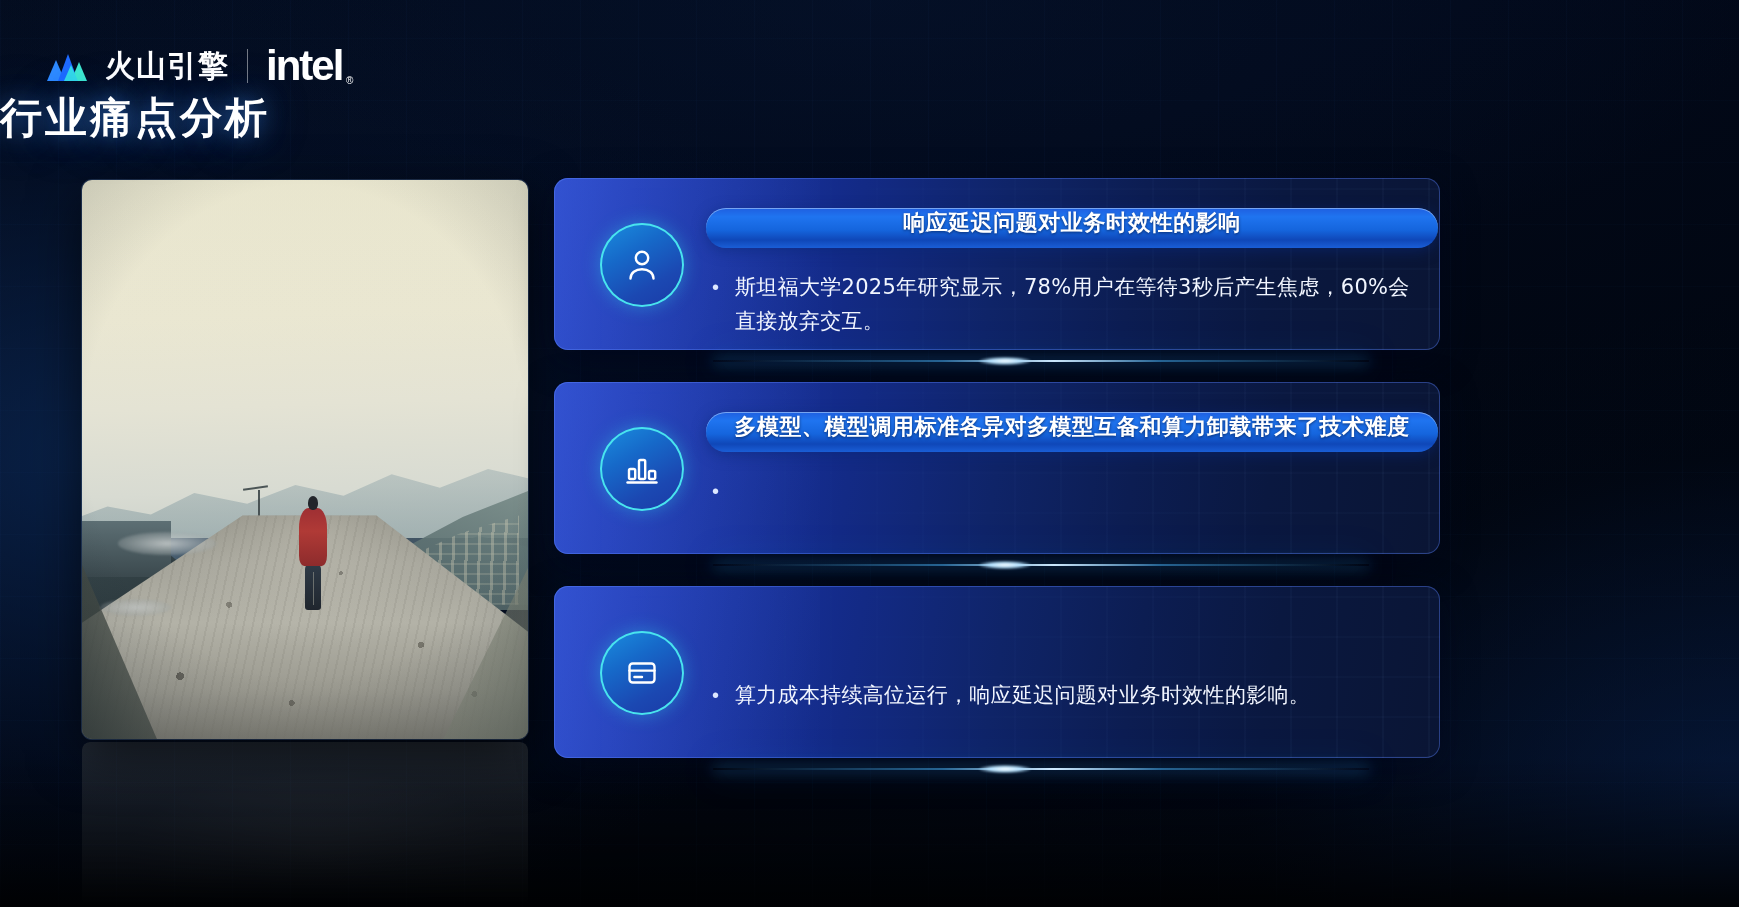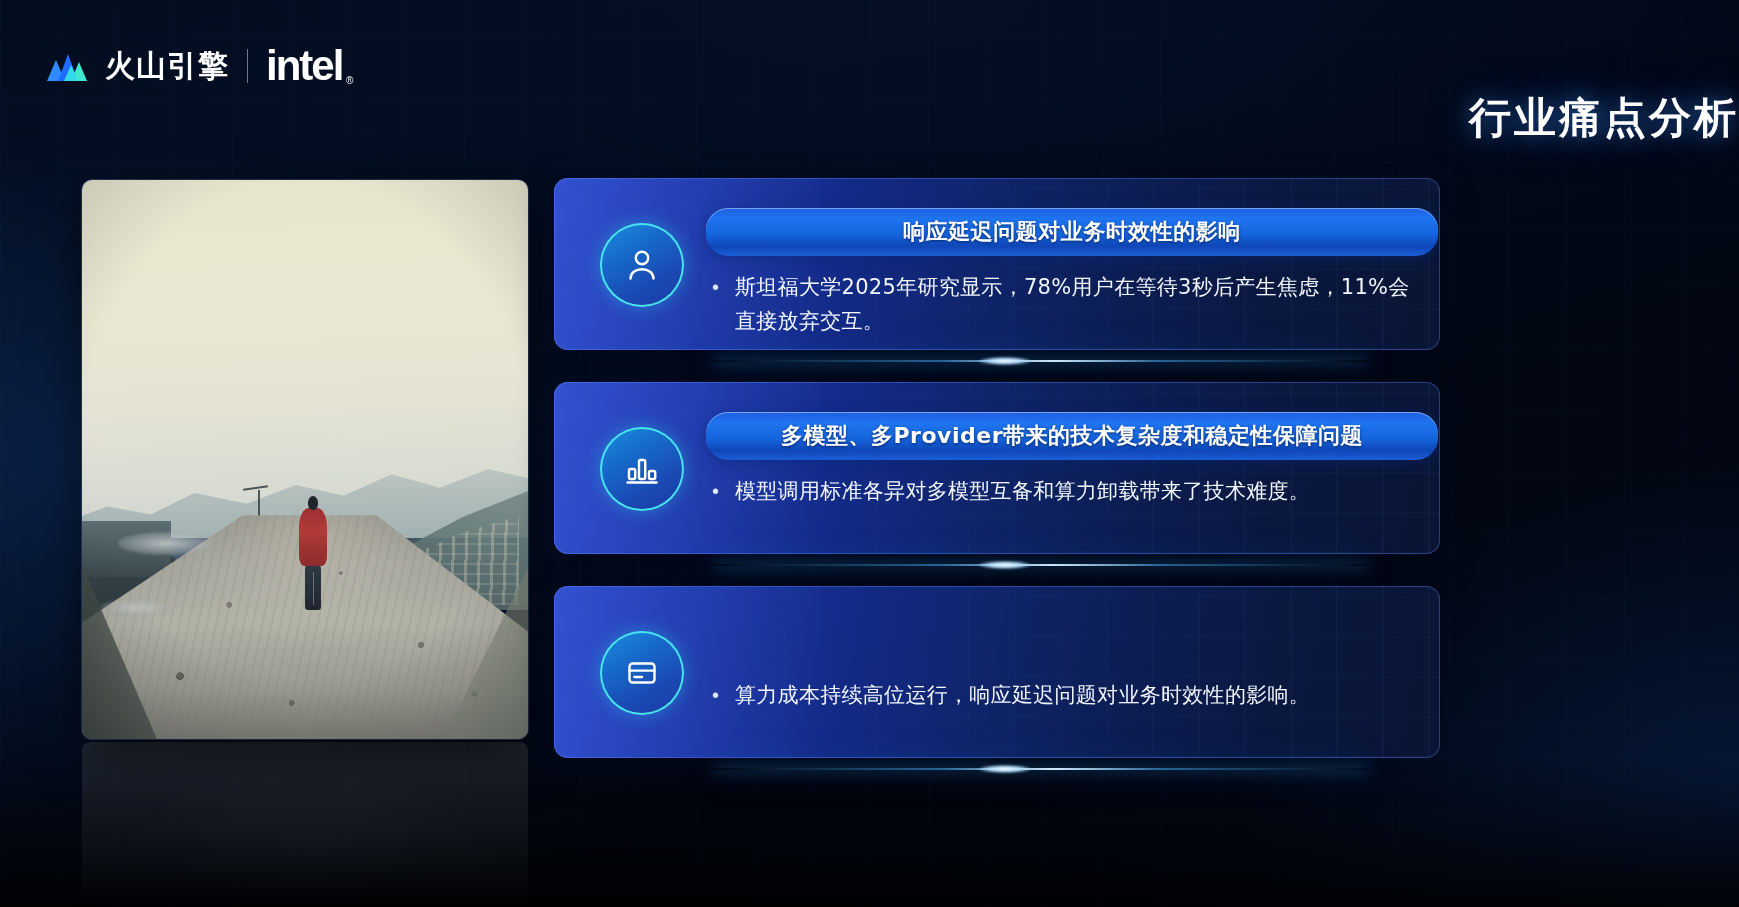--- a/index.html
+++ b/index.html
@@ -86,21 +86,21 @@
     font-size: 10px;
     font-weight: normal;
     letter-spacing: 0;
   }
 
   
   .slide-title {
     position: absolute;
     left: 0; right: 0;
     top: 90px;
-    text-align: right;
+    text-align: left;
     font-size: 42px;
     font-weight: bold;
     color: #ffffff;
     letter-spacing: 3px;
     z-index: 6;
     text-shadow: 0 0 22px rgba(70,150,255,0.55), 0 0 50px rgba(40,110,230,0.35);
     font-family: "DejaVu Sans", "Liberation Sans", sans-serif;
   }
 
   
@@ -301,26 +301,26 @@
     align-items: center;
     justify-content: center;
   }
   .card-icon svg { width: 40px; height: 40px; display: block; }
 
   .card-pill {
     position: absolute;
     left: 152px;
     top: 30px;
     right: 2px;
-    height: 48px;
+    height: 40px;
     border-radius: 22px 22px 22px 22px;
     background: linear-gradient(180deg, #1f5fe0 0%, #1f74f0 22%, #1565dd 55%, #0f47b8 80%, #1a5ed6 100%);
     box-shadow: inset 0 1px 0 rgba(190,220,255,0.55), 0 3px 14px rgba(10,40,120,0.55);
     display: flex;
-    align-items: center;
+    align-items: flex-start;
     justify-content: center;
   }
   .card-pill-label {
     font-size: 22px;
     font-weight: bold;
     color: #ffffff;
     letter-spacing: 0.5px;
     white-space: nowrap;
     padding: 0 26px;
     text-shadow: 0 1px 3px rgba(0,10,40,0.6);
@@ -441,45 +441,44 @@
         <svg viewBox="0 0 40 40" fill="none" stroke="#ffffff" stroke-width="2.4" stroke-linecap="round" stroke-linejoin="round" xmlns="http://www.w3.org/2000/svg">
           <circle cx="20" cy="13" r="6.2"></circle>
           <path d="M8.5 33.5c0-5.7 5.1-9.2 11.5-9.2s11.5 3.5 11.5 9.2"></path>
         </svg>
       </div>
       <div class="card-pill">
         <span class="card-pill-label">响应延迟问题对业务时效性的影响</span>
       </div>
       <div class="card-body">
         <span class="card-bullet">•</span>
-        <span class="card-text">斯坦福大学2025年研究显示，78%用户在等待3秒后产生焦虑，11%会直接放弃交互。</span>
+        <span class="card-text">斯坦福大学2025年研究显示，78%用户在等待3秒后产生焦虑，60%会直接放弃交互。</span>
       </div>
     </div>
     <div class="card-glow">
       <div class="line"></div>
       <div class="core"></div>
     </div>
 
     <div class="card">
       <div class="card-tex"></div>
       <div class="card-sheen"></div>
       <div class="card-icon">
         <svg viewBox="0 0 40 40" fill="none" stroke="#ffffff" stroke-width="2.4" stroke-linecap="round" stroke-linejoin="round" xmlns="http://www.w3.org/2000/svg">
           <rect x="7" y="20" width="6.2" height="10" rx="1.4"></rect>
           <rect x="17" y="11" width="6.2" height="19" rx="1.4"></rect>
           <rect x="27" y="22" width="6.2" height="8" rx="1.4"></rect>
           <path d="M5.5 33.5h29"></path>
         </svg>
       </div>
       <div class="card-pill">
-        <span class="card-pill-label">多模型、多Provider带来的技术复杂度和稳定性保障问题</span>
+        <span class="card-pill-label">多模型、模型调用标准各异对多模型互备和算力卸载带来了技术难度</span>
       </div>
       <div class="card-body">
         <span class="card-bullet">•</span>
-        <span class="card-text">模型调用标准各异对多模型互备和算力卸载带来了技术难度。</span>
       </div>
     </div>
     <div class="card-glow">
       <div class="line"></div>
       <div class="core"></div>
     </div>
 
     <div class="card">
       <div class="card-tex"></div>
       <div class="card-sheen"></div>

